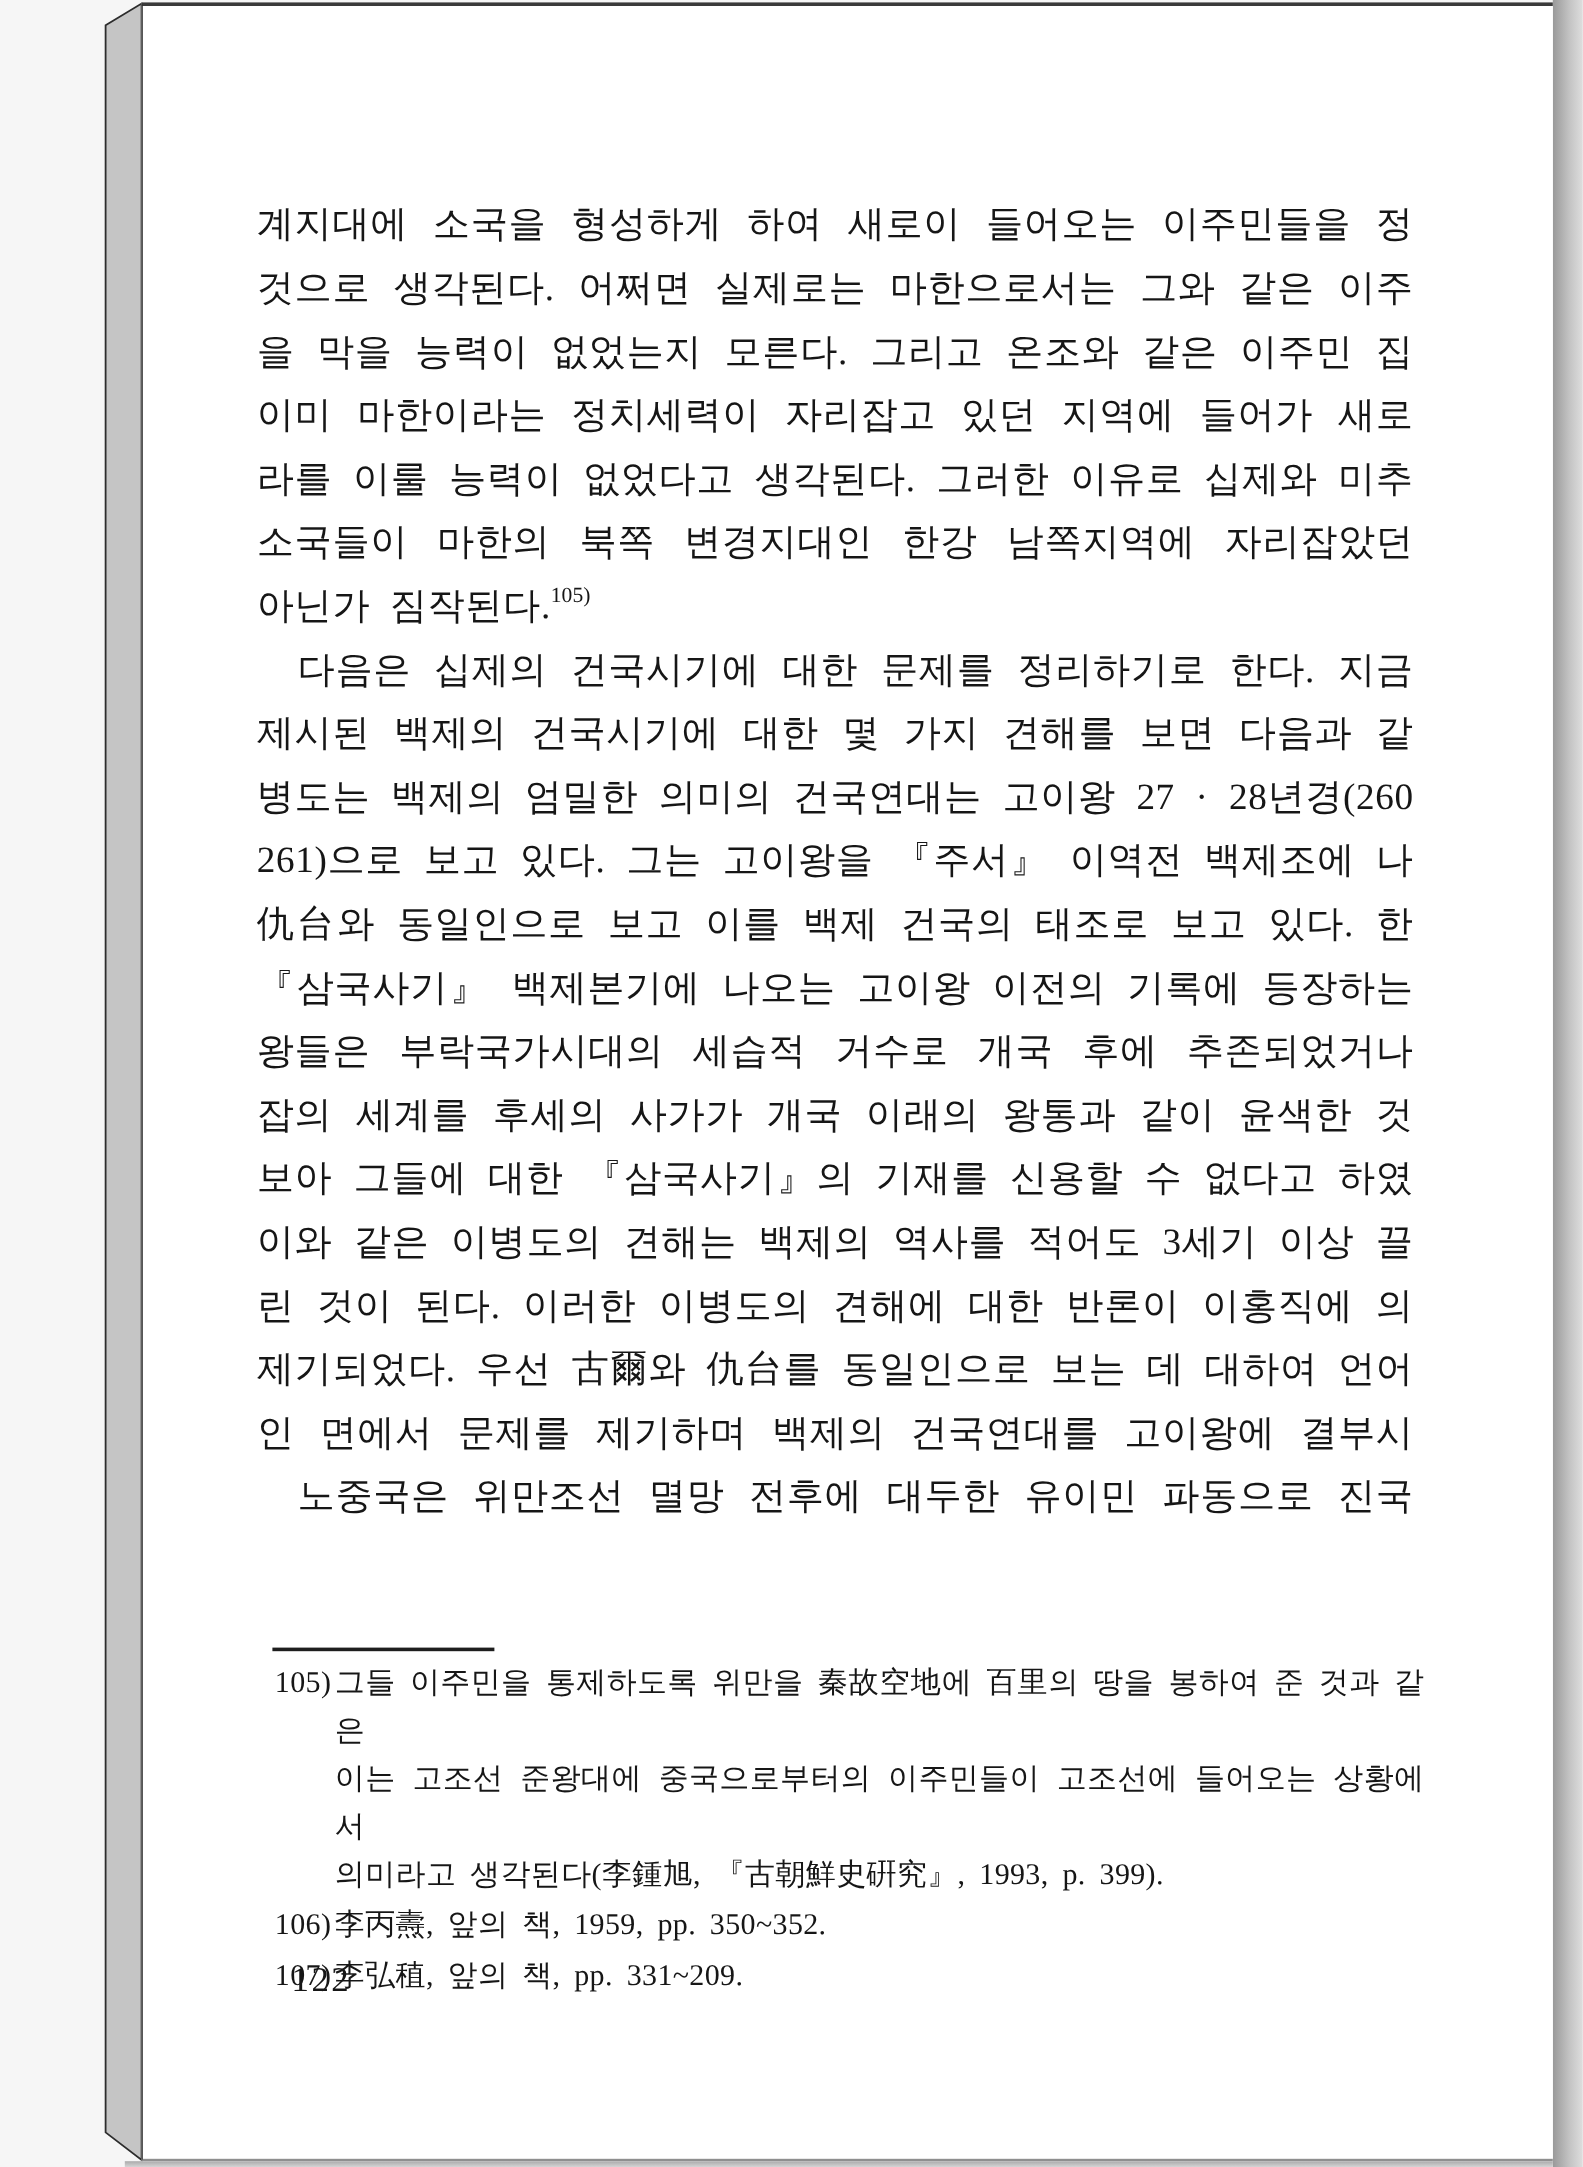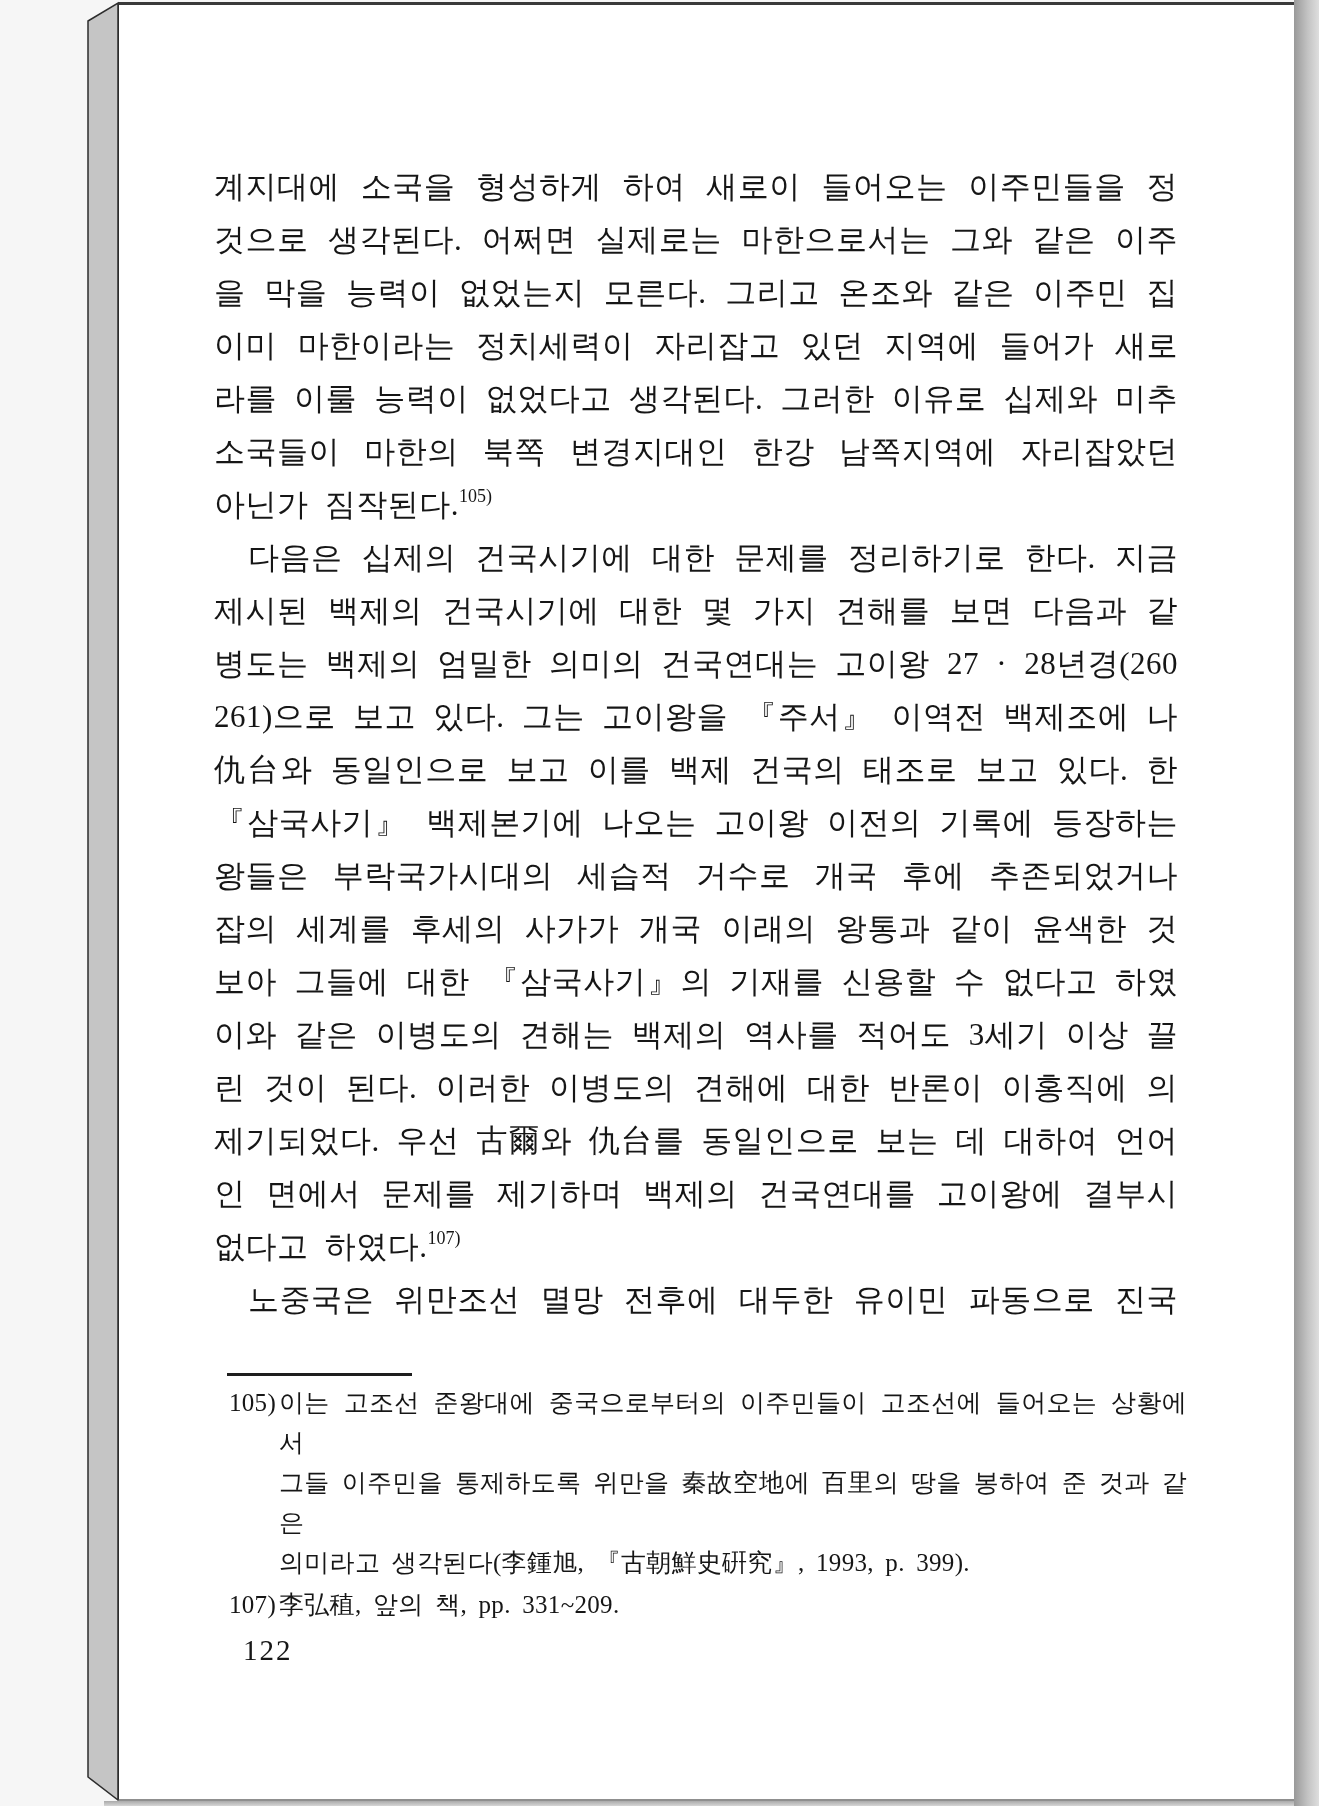--- a/index.html
+++ b/index.html
@@ -154,32 +154,35 @@
       <div class="line"><span>261)으로 보고 있다. 그는 고이왕을 『주서』 이역전 백제조에 나오는</span></div>
       <div class="line"><span>仇台와 동일인으로 보고 이를 백제 건국의 태조로 보고 있다. 한편</span></div>
       <div class="line"><span>『삼국사기』 백제본기에 나오는 고이왕 이전의 기록에 등장하는 여러</span></div>
       <div class="line"><span>왕들은 부락국가시대의 세습적 거수로 개국 후에 추존되었거나 진위반</span></div>
       <div class="line"><span>잡의 세계를 후세의 사가가 개국 이래의 왕통과 같이 윤색한 것으로</span></div>
       <div class="line"><span>보아 그들에 대한 『삼국사기』의 기재를 신용할 수 없다고 하였다.</span></div>
       <div class="line"><span>이와 같은 이병도의 견해는 백제의 역사를 적어도 3세기 이상 끌어내</span></div>
       <div class="line"><span>린 것이 된다. 이러한 이병도의 견해에 대한 반론이 이홍직에 의하여</span></div>
       <div class="line"><span>제기되었다. 우선 古爾와 仇台를 동일인으로 보는 데 대하여 언어학적</span></div>
       <div class="line"><span>인 면에서 문제를 제기하며 백제의 건국연대를 고이왕에 결부시킬 수</span></div>
-      <div class="line para-end"><span>없다고 하였다.</span><sup class="fnref">107)</sup></div>
       <div class="line indent"><span>노중국은 위만조선 멸망 전후에 대두한 유이민 파동으로 진국세력이</span></div>
     </div>
 
     <div class="fn-separator"></div>
 
     <div class="footnotes">
       <div class="footnote">
         <span class="fn-marker">105)</span>
+        <div class="fn-line fn-just">그들 이주민을 통제하도록 위만을 秦故空地에 百里의 땅을 봉하여 준 것과 같은</div>
         <div class="fn-line fn-just">이는 고조선 준왕대에 중국으로부터의 이주민들이 고조선에 들어오는 상황에서</div>
-        <div class="fn-line fn-just">그들 이주민을 통제하도록 위만을 秦故空地에 百里의 땅을 봉하여 준 것과 같은</div>
         <div class="fn-line">의미라고 생각된다(李鍾旭, 『古朝鮮史硏究』, 1993, p. 399).</div>
+      </div>
+      <div class="footnote">
+        <span class="fn-marker">106)</span>
+        <div class="fn-line">李丙燾, 앞의 책, 1959, pp. 350~352.</div>
       </div>
       <div class="footnote">
         <span class="fn-marker">107)</span>
         <div class="fn-line">李弘稙, 앞의 책, pp. 331~209.</div>
       </div>
     </div>
 
     <div class="page-number">122</div>
 
   </div>

